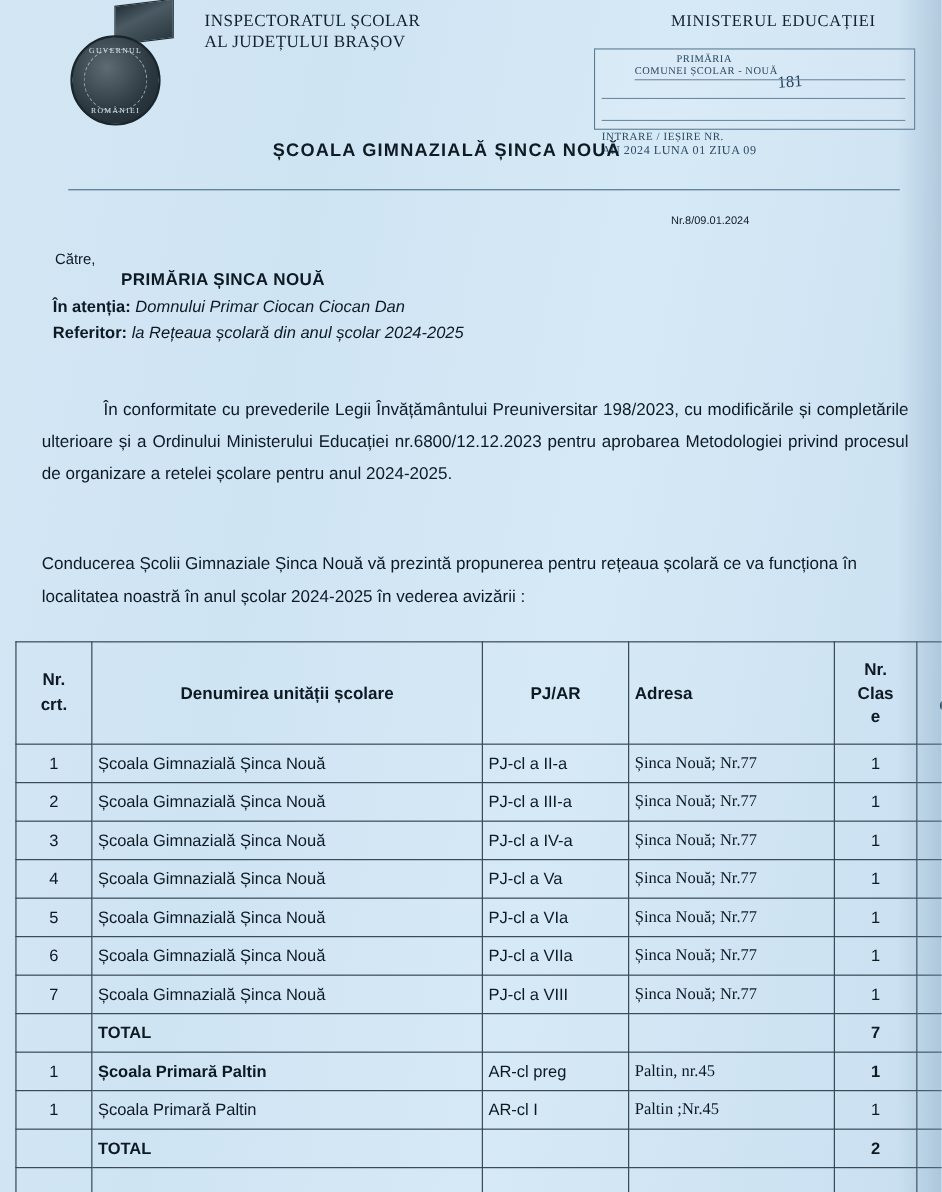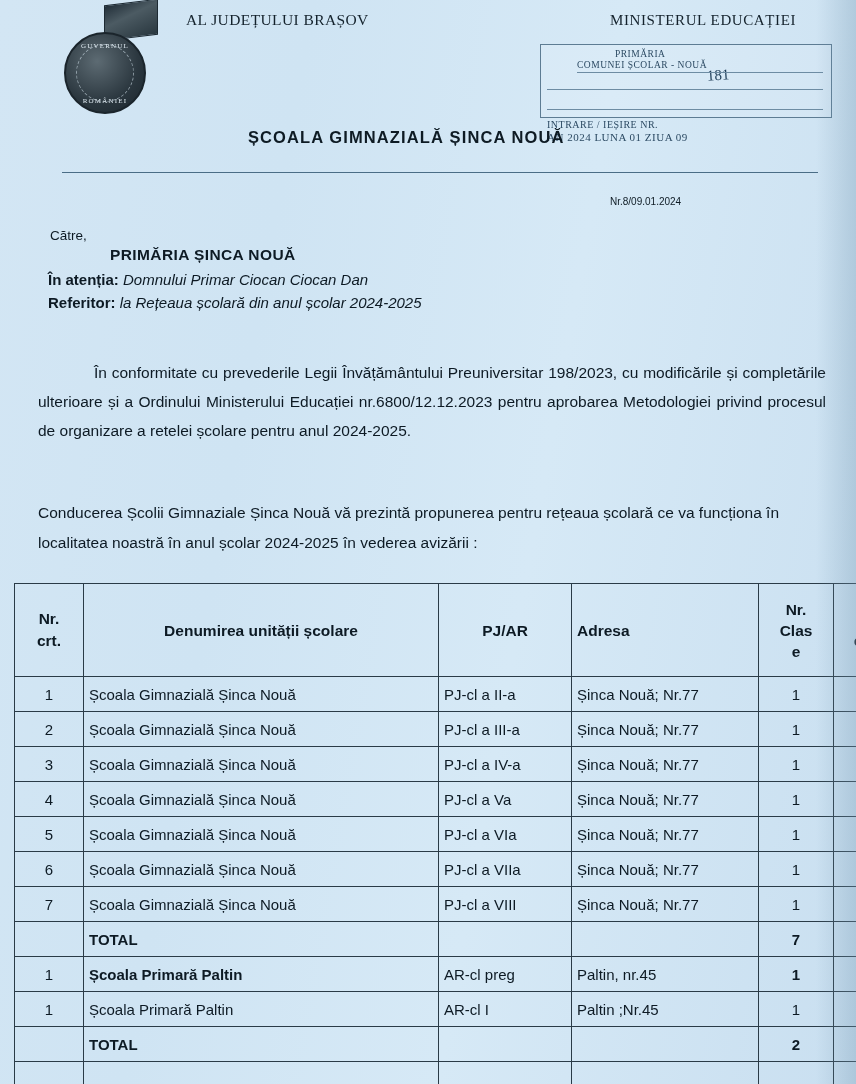--- a/index.html
+++ b/index.html
@@ -225,21 +225,21 @@
     line-height: 21px;
   }
   th.c0, td.c0 { width: 58px;  text-align: center; }
   th.c1, td.c1 { width: 344px; }
   th.c2, td.c2 { width: 122px; text-align: left; }
   th.c3, td.c3 { width: 176px; text-align: left; }
   th.c4, td.c4 { width: 64px;  text-align: center; }
   th.c5, td.c5 { width: 64px;  text-align: center; }
   td.c1 { padding-left: 10px; }
   td.c2 { padding-left: 8px; border-radius: 17px; }
-  td.c3 { padding-left: 8px; }
+  td.c3 { padding-left: 8px; font-family: Liberation Serif, serif; }
   tbody td { height: 30px; }
   tr.total td { font-weight: bold; }
   tr.total td.c0 { border-right-color: #2a3b47; }
   td.bold { font-weight: bold; }
   td.tall { height: 72px; vertical-align: top; padding-top: 6px; }
   td.c1.justify { text-align: justify; line-height: 33px; }
   .th-nr-crt { line-height: 22px; }
 </style>
 </head>
 <body>
@@ -251,20 +251,21 @@
     <div class="emblem">
       <div class="flagbox"></div>
       <div class="seal">
         <div class="seal-inner"></div>
         <div class="seal-text-top">GUVERNUL</div>
         <div class="seal-text-bot">ROMÂNIEI</div>
       </div>
     </div>
 
     <div class="isj-name">
+      <div>INSPECTORATUL ȘCOLAR</div>
       <div>AL JUDEȚULUI BRAȘOV</div>
     </div>
 
     <div class="ministry">MINISTERUL EDUCAȚIEI</div>
 
     <div class="stamp-box">
       <div class="stamp-line stamp-l1">PRIMĂRIA</div>
       <div class="stamp-line stamp-l2">COMUNEI ȘCOLAR - NOUĂ</div>
       <div class="stamp-line stamp-l3">INTRARE / IEȘIRE NR.</div>
       <div class="stamp-num">181</div>

